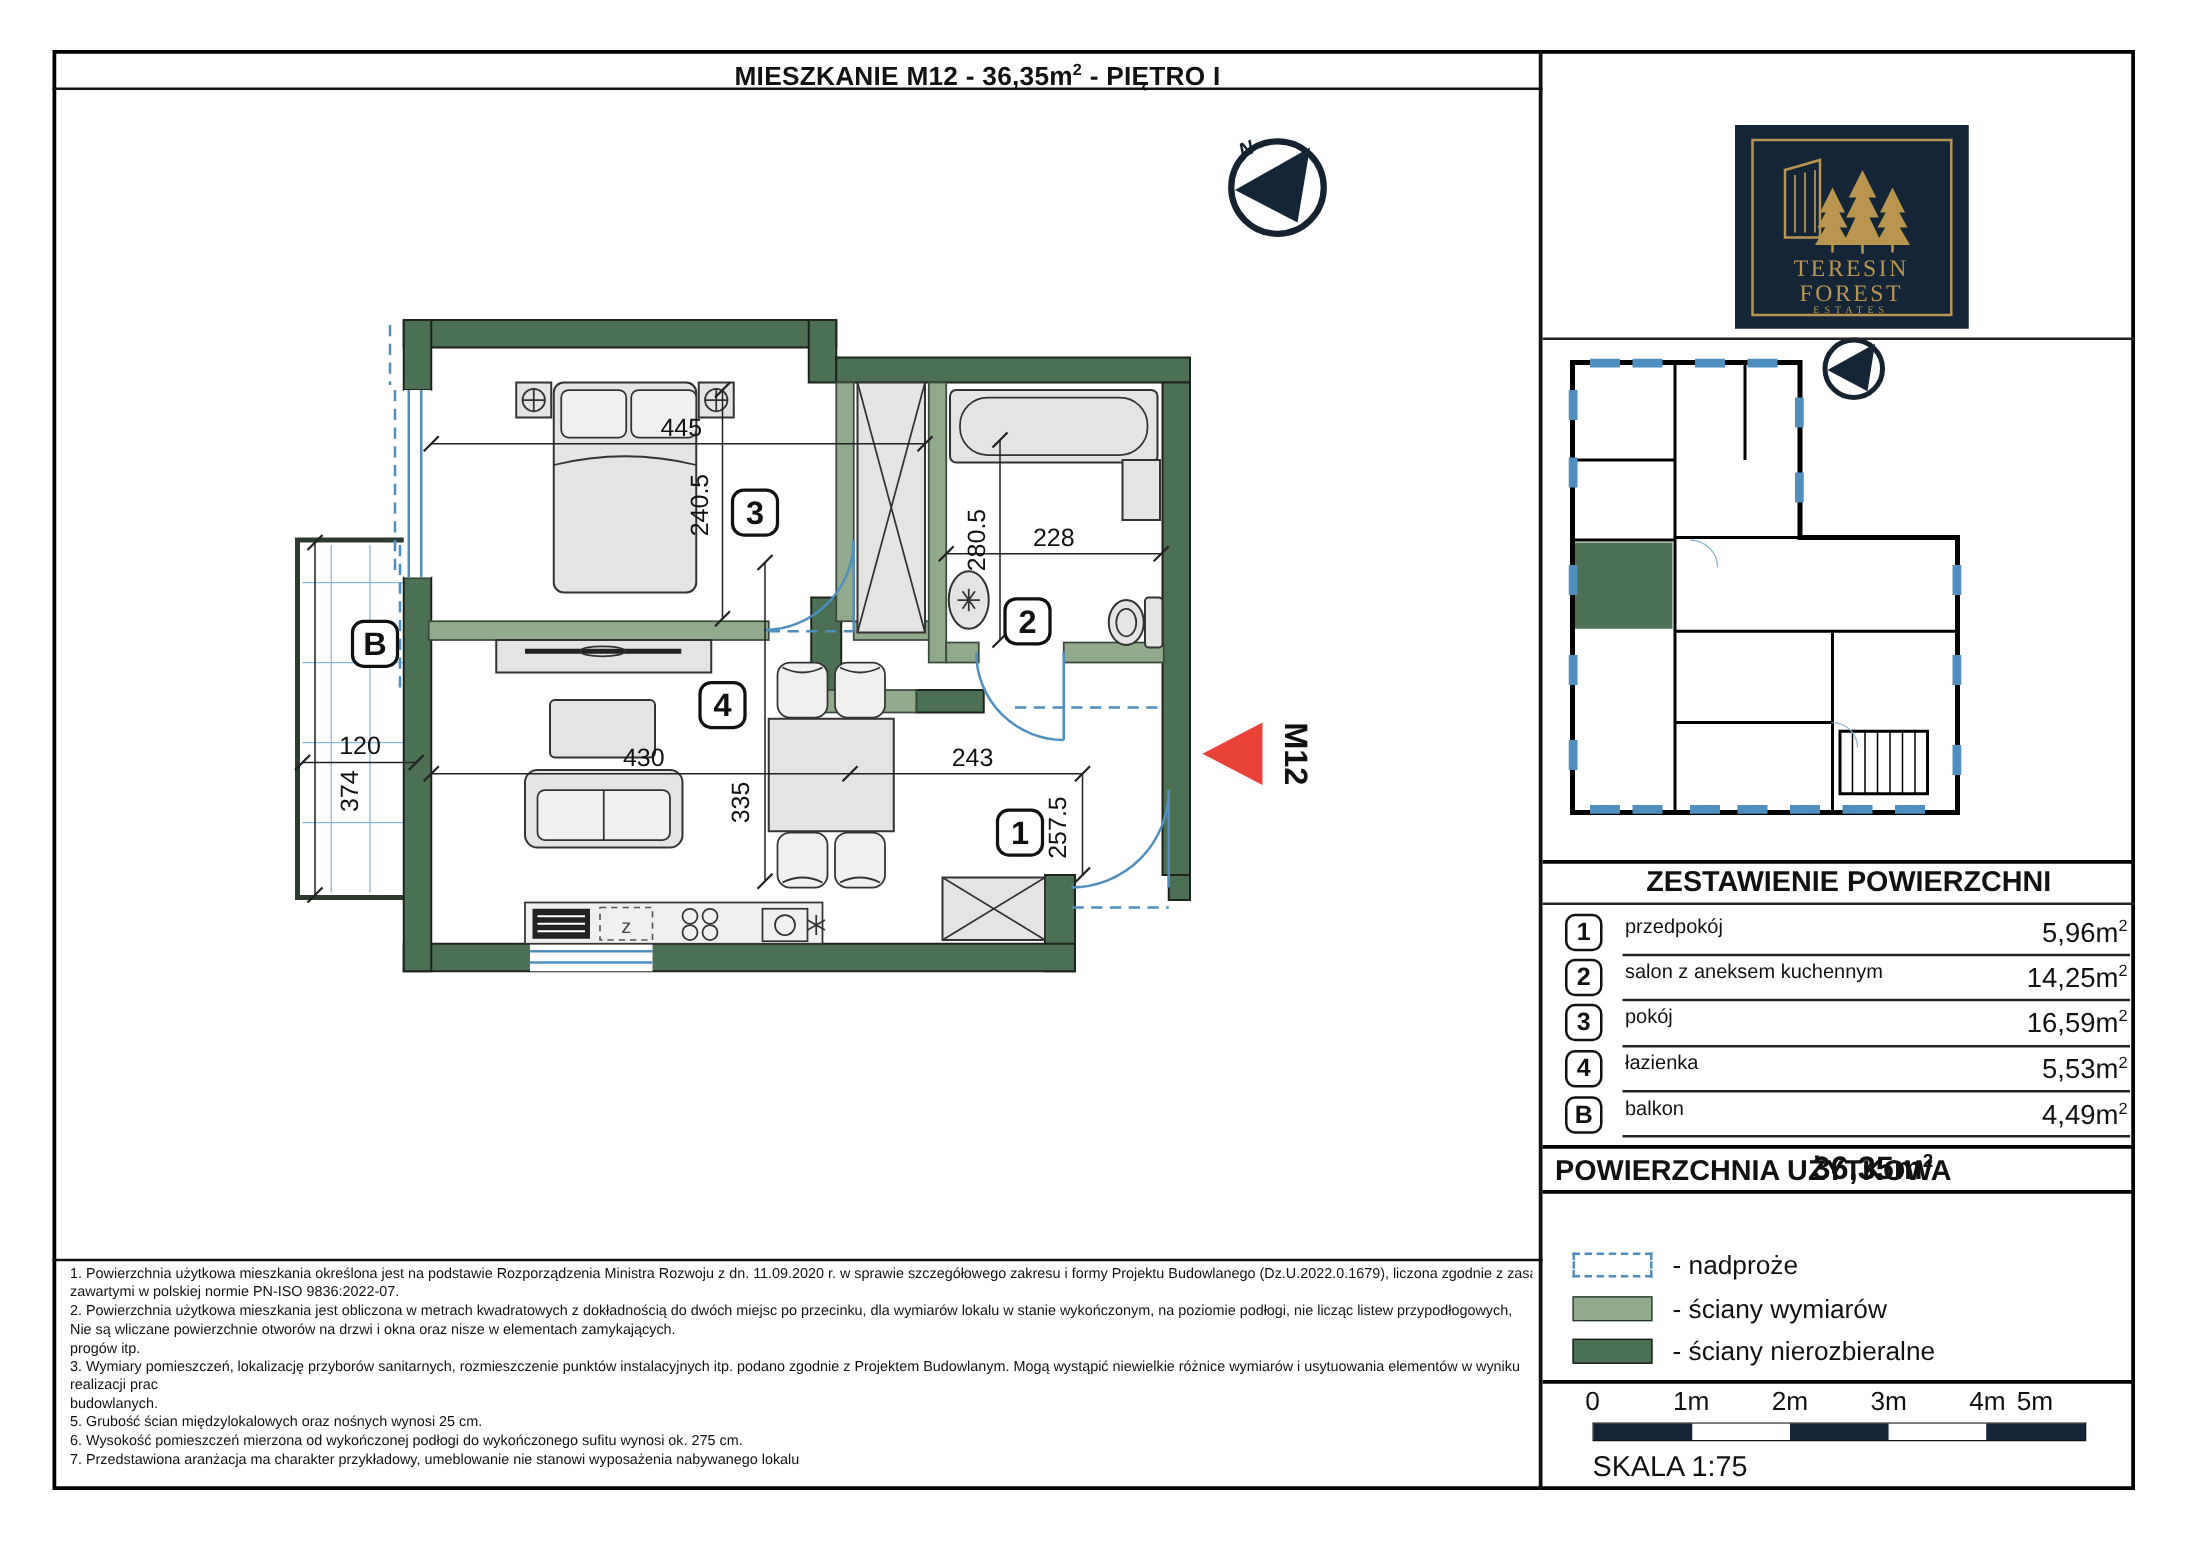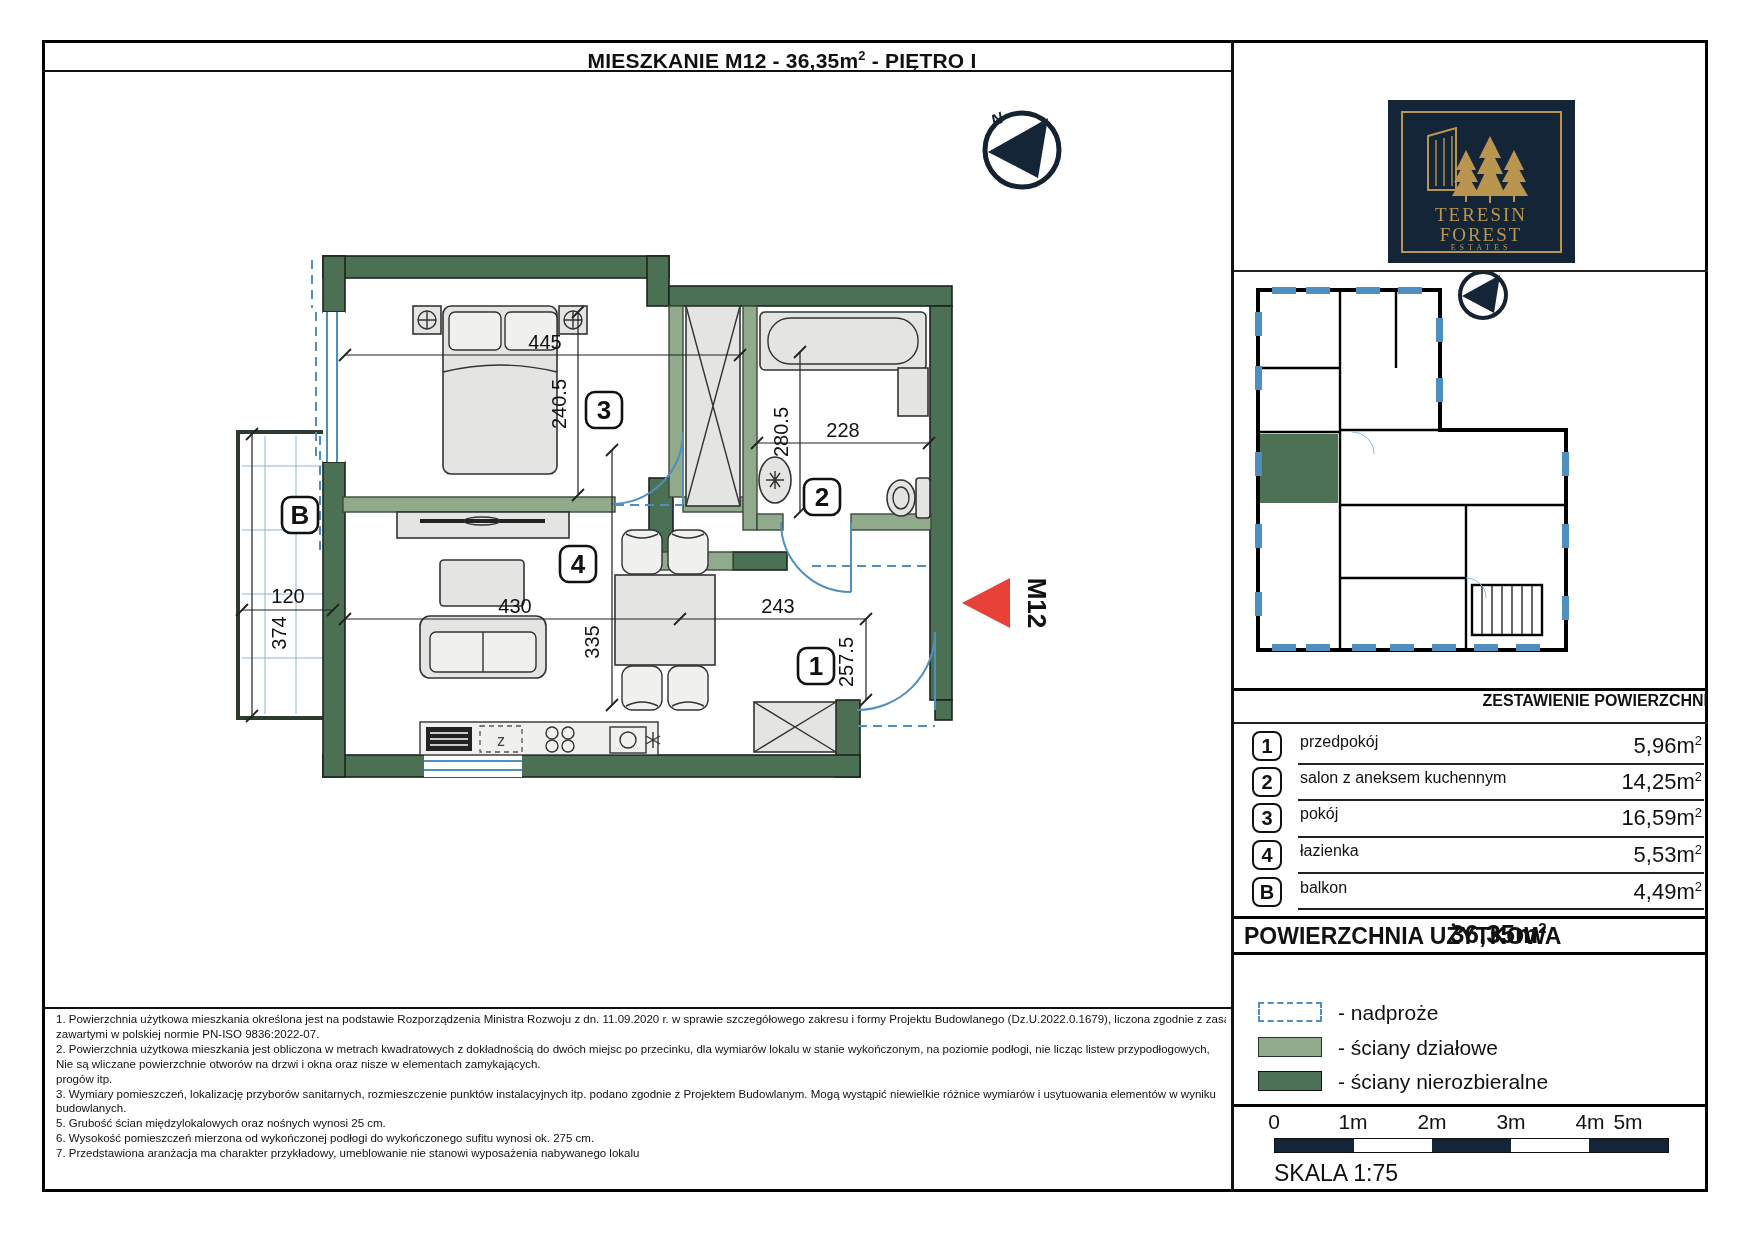--- a/index.html
+++ b/index.html
@@ -5,21 +5,21 @@
   html,body{margin:0;padding:0;background:#fff;}
   *{box-sizing:border-box;}
   #page{position:relative;width:1754px;height:1241px;background:#fff;
         font-family:"Liberation Sans",sans-serif;color:#111;overflow:hidden;}
   .abs{position:absolute;}
   .hline{background:#111;height:2px;}
   .vline{background:#111;width:3px;}
   .frame{border:3px solid #000;}
   .title{font-weight:bold;font-size:21px;text-align:center;letter-spacing:.2px;}
   .title sup{font-size:13px;}
-  .thead{font-weight:bold;font-size:16px;text-align:right;padding-left:16px;}
+  .thead{font-weight:bold;font-size:23px;text-align:center;padding-left:16px;}
   .rowlabel{font-size:16px;}
   .rowval{font-size:22px;text-align:right;}
   .rowval sup{font-size:13px;}
   .badge{width:30px;height:30px;border:2.5px solid #111;border-radius:8px;
          font-weight:bold;font-size:20px;display:flex;align-items:center;justify-content:center;background:#fff;}
   .sep{background:#222;height:2px;}
   .sep3{background:#000;height:3px;}
   .totlabel{font-weight:bold;font-size:23px;}
   .totval{font-weight:bold;font-size:26px;text-align:left;}
   .totval sup{font-size:15px;}
@@ -347,21 +347,21 @@
   <div class="abs sep" style="left:1298px;top:908px;width:406px;"></div>
 
   <div class="abs sep3" style="left:1234px;top:916px;width:474px;"></div>
   <div class="abs totlabel" style="left:1244px;top:923px;">POWIERZCHNIA UŻYTKOWA</div>
   <div class="abs totval" style="left:1450px;top:919px;width:250px;"><span>36,35</span><span>m</span><sup>2</sup></div>
   <div class="abs sep3" style="left:1234px;top:952px;width:474px;"></div>
 
   <div class="abs sw sw-nad" style="left:1258px;top:1002px;"></div>
   <div class="abs legtext" style="left:1338px;top:1001px;">- nadproże</div>
   <div class="abs sw sw-dzi" style="left:1258px;top:1037px;"></div>
-  <div class="abs legtext" style="left:1338px;top:1036px;">- ściany działowe</div>
+  <div class="abs legtext" style="left:1338px;top:1036px;">- ściany wymiarów</div>
   <div class="abs sw sw-nie" style="left:1258px;top:1071px;"></div>
   <div class="abs legtext" style="left:1338px;top:1070px;">- ściany nierozbieralne</div>
   <div class="abs sep3" style="left:1234px;top:1104px;width:474px;"></div>
 
   <div class="abs tick" style="left:1274px;top:1110px;">0</div>
   <div class="abs tick" style="left:1353px;top:1110px;">1m</div>
   <div class="abs tick" style="left:1432px;top:1110px;">2m</div>
   <div class="abs tick" style="left:1511px;top:1110px;">3m</div>
   <div class="abs tick" style="left:1590px;top:1110px;">4m</div>
   <div class="abs tick" style="left:1628px;top:1110px;">5m</div>
@@ -374,19 +374,20 @@
   </div>
   <div class="abs skala" style="left:1274px;top:1160px;">SKALA 1:75</div>
 
   <div class="abs fnotes" style="left:56px;top:1012px;width:1170px;">
     <div>1. Powierzchnia użytkowa mieszkania określona jest na podstawie Rozporządzenia Ministra Rozwoju z dn. 11.09.2020 r. w sprawie szczegółowego zakresu i formy Projektu Budowlanego (Dz.U.2022.0.1679), liczona zgodnie z zasadami</div>
     <div>zawartymi w polskiej normie PN-ISO 9836:2022-07.</div>
     <div>2. Powierzchnia użytkowa mieszkania jest obliczona w metrach kwadratowych z dokładnością do dwóch miejsc po przecinku, dla wymiarów lokalu w stanie wykończonym, na poziomie podłogi, nie licząc listew przypodłogowych,</div>
     <div>Nie są wliczane powierzchnie otworów na drzwi i okna oraz nisze w elementach zamykających.</div>
     <div>progów itp.</div>
     <div>3. Wymiary pomieszczeń, lokalizację przyborów sanitarnych, rozmieszczenie punktów instalacyjnych itp. podano zgodnie z Projektem Budowlanym. Mogą wystąpić niewielkie różnice wymiarów i usytuowania elementów w wyniku</div>
+    <div>realizacji prac</div>
     <div>budowlanych.</div>
     <div>5. Grubość ścian międzylokalowych oraz nośnych wynosi 25 cm.</div>
     <div>6. Wysokość pomieszczeń mierzona od wykończonej podłogi do wykończonego sufitu wynosi ok. 275 cm.</div>
     <div>7. Przedstawiona aranżacja ma charakter przykładowy, umeblowanie nie stanowi wyposażenia nabywanego lokalu</div>
   </div>
 
 </div>
 
 </body></html>

